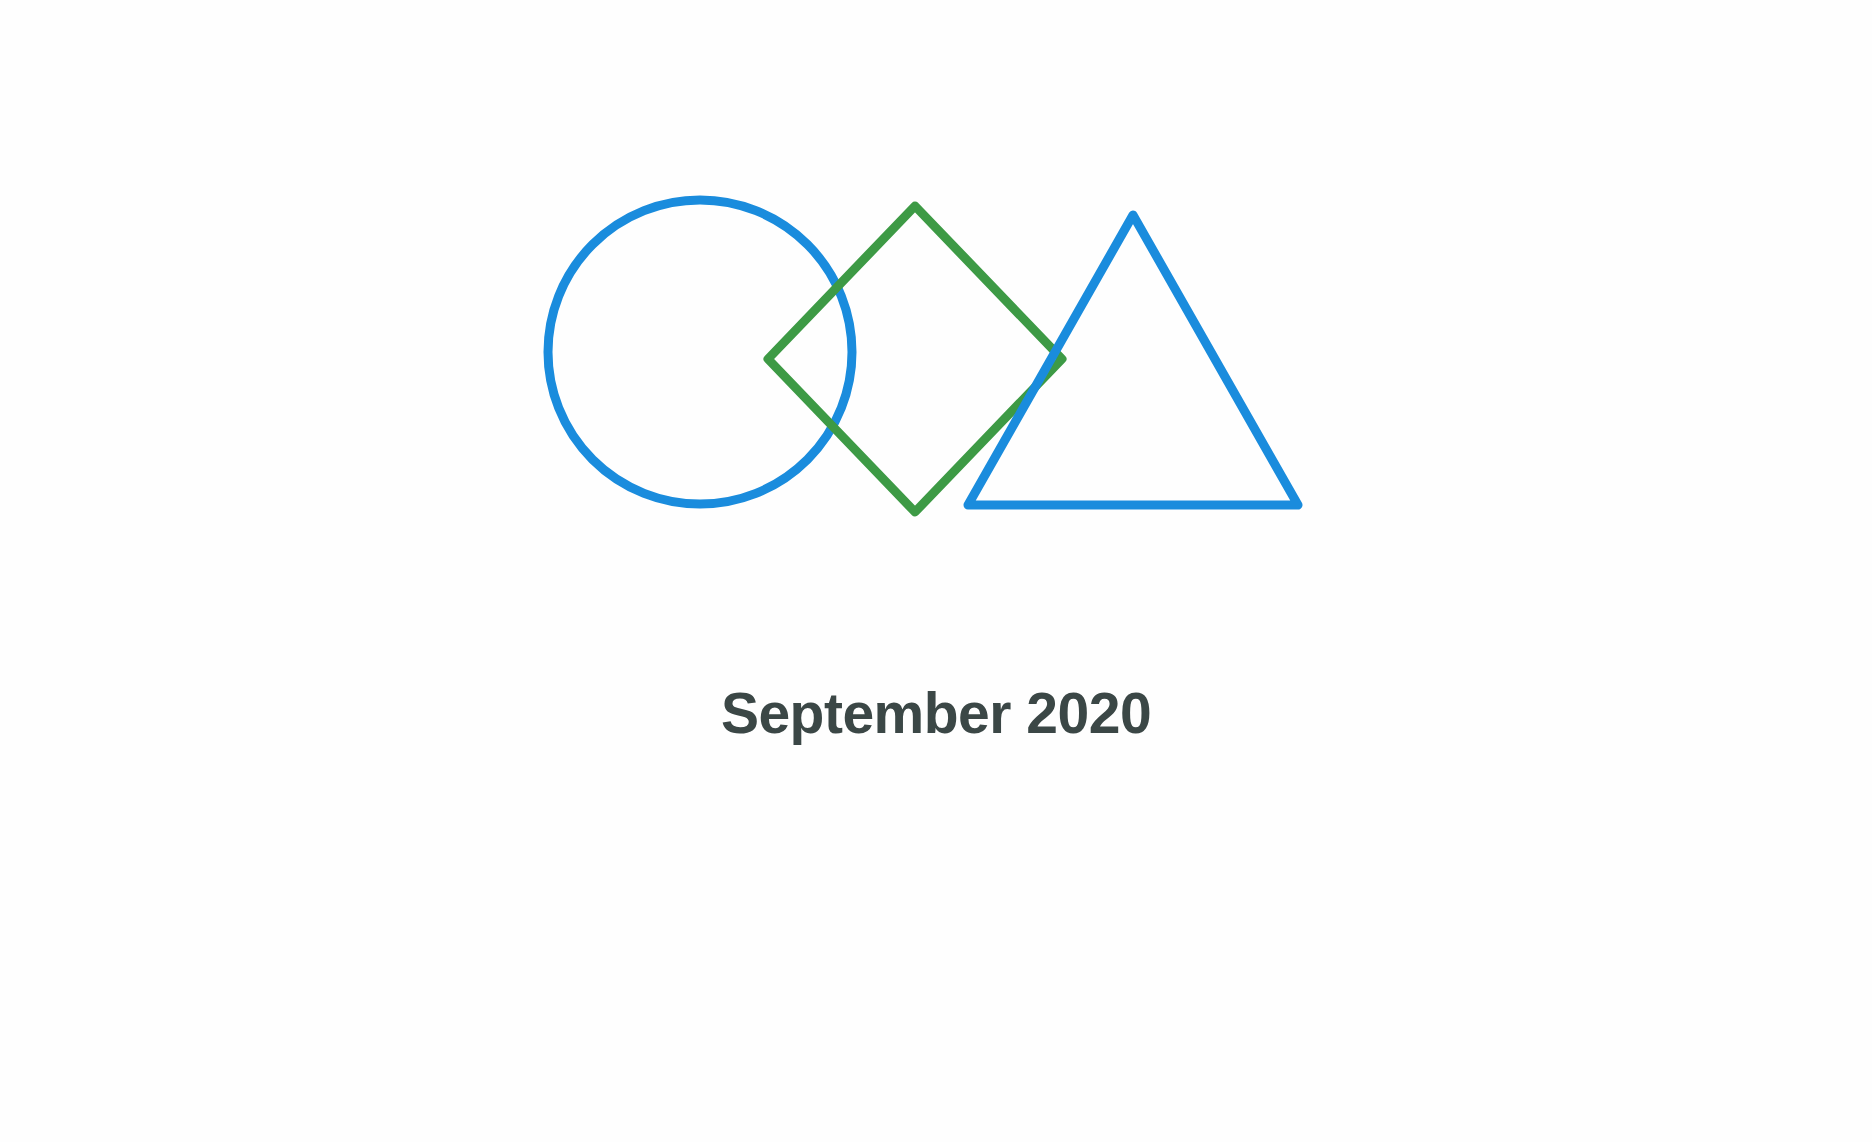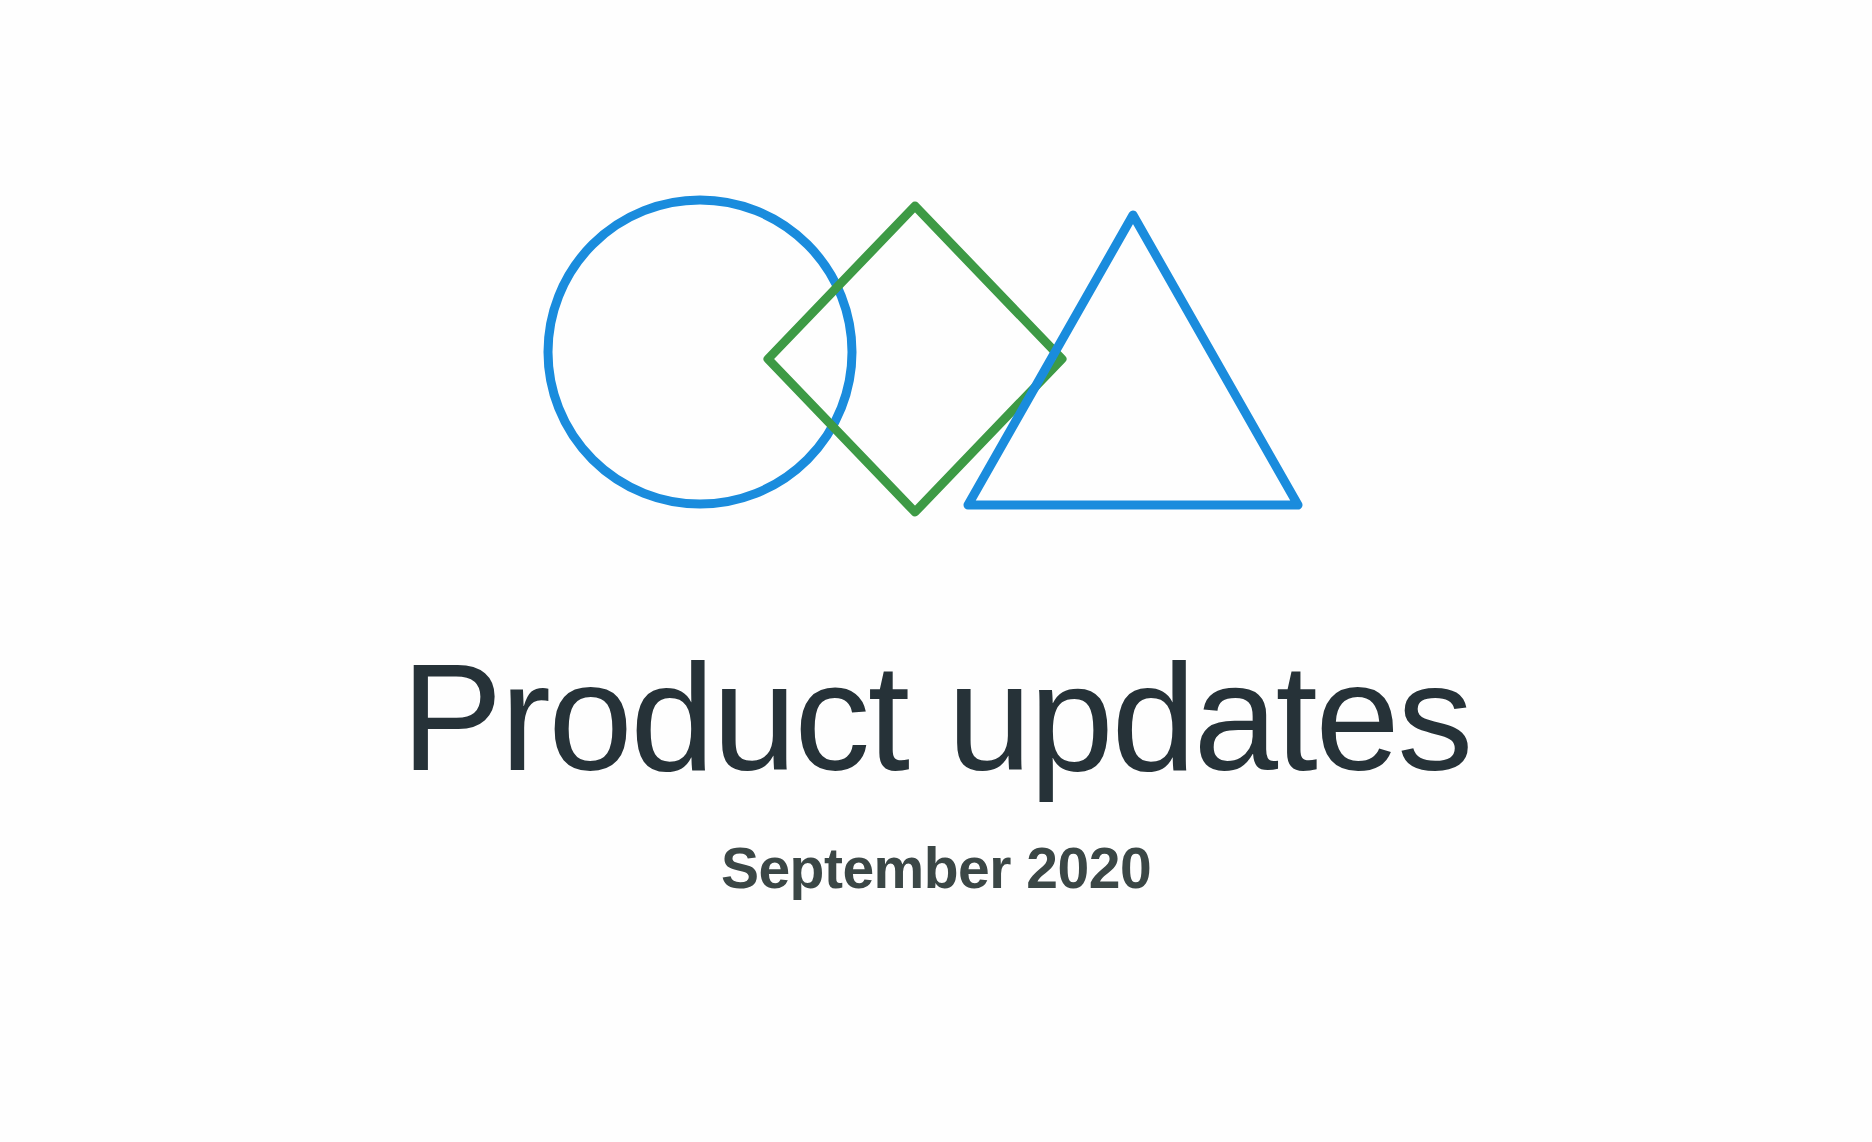--- a/index.html
+++ b/index.html
@@ -85,17 +85,16 @@
 
       <circle class="shape-stroke" cx="700" cy="352" r="152" stroke="#1a8cdd" stroke-width="9"></circle>
 
       <polygon class="shape-stroke" points="915,206 1062,359 915,512 768,359" stroke="#3d9a45" stroke-width="9"></polygon>
 
       <polygon class="shape-stroke" points="1133,215 1298,505 968,505" stroke="#1a8cdd" stroke-width="9"></polygon>
     </svg>
   </div>
 
   <div class="text-block">
-    <h1 class="page-title">Product updates</h1>
     <div class="page-subtitle">September 2020</div>
   </div>
 
 </div>
 
 </body></html>

